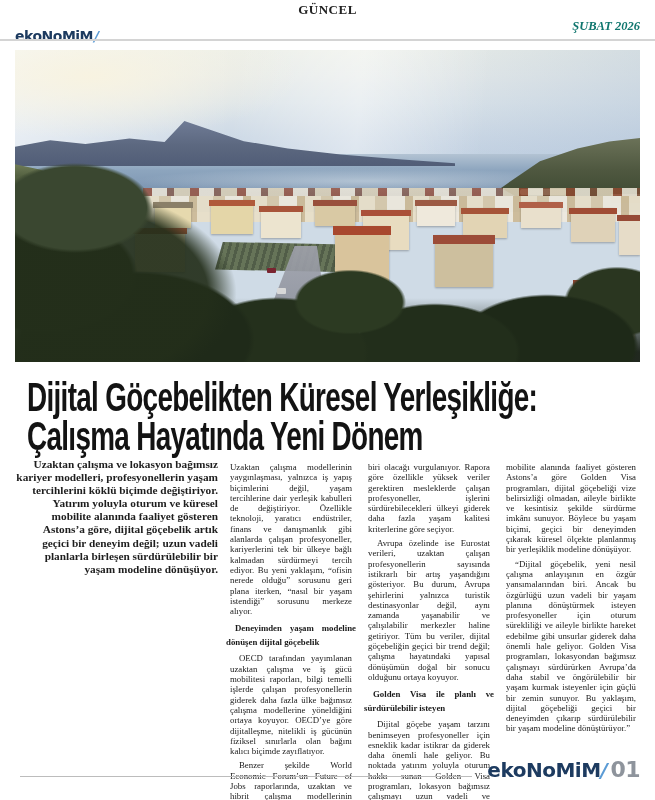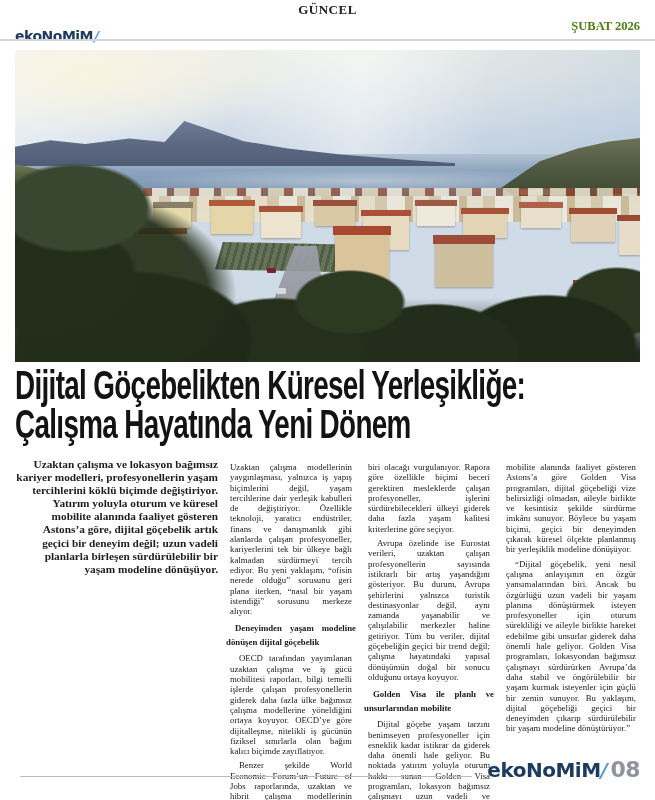--- a/index.html
+++ b/index.html
@@ -6,21 +6,21 @@
   .page{position:relative;width:655px;height:800px;background:#fff;overflow:hidden;
         font-family:"Liberation Serif", serif;color:#1a1a1a;}
 
   
   .masthead{position:absolute;top:0;left:0;width:655px;height:40px;}
   .brand{position:absolute;left:15px;top:28px;font-family:"DejaVu Sans",sans-serif;
          font-weight:bold;font-size:14px;letter-spacing:-0.5px;color:#1d3b60;}
   .brand .slash{color:#5b9bd5;font-style:italic;margin-left:1px;}
   .m-section{position:absolute;left:50%;transform:translateX(-50%);top:2px;
              font-weight:bold;font-size:13px;letter-spacing:0.5px;color:#222;}
-  .m-date{position:absolute;right:15px;top:19px;font-weight:bold;font-size:12.5px;color:#4d7c0f;}
+  .m-date{position:absolute;right:15px;top:19px;font-weight:bold;font-size:12.5px;color:#0f766e;font-style:italic;}
   .toprule{position:absolute;top:39px;left:0;width:655px;height:2px;background:#d4d4d4;}
 
   
   .photo{position:absolute;top:50px;left:15px;width:625px;height:312px;overflow:hidden;background:#cfdbe6;}
   .ph{position:absolute;}
   .ph-sky{left:0;top:0;width:625px;height:118px;
     background:linear-gradient(180deg,#ecEFe9 0%,#e7ebea 22%,#dde5ea 45%,#cdd9e6 75%,#c2d1e2 100%);}
   .ph-clouds{left:0;top:0;width:625px;height:118px;
     background:
       radial-gradient(300px 90px at 12% 22%,rgba(248,243,224,.95),rgba(248,243,224,0) 70%),
@@ -176,49 +176,49 @@
       <div class="villa" style="left:120px;top:178px;width:50px;height:44px;background:#e7d9b8;">
           <b style="background:#a55539"></b>
         </div>
       <div class="villa big" style="left:560px;top:230px;width:60px;height:60px;background:#d8cdbc;">
           <b style="background:#8c4632"></b>
         </div>
     </div>
     <div class="ph ph-trees"></div>
   </figure>
 
-  <h1 class="headline" style="margin:0;">
+  <h1 class="headline" style="margin:12px;">
     <span class="hl-inner">
       <span>Dijital Göçebelikten Küresel Yerleşikliğe:</span>
       <span>Çalışma Hayatında Yeni Dönem</span>
     </span>
   </h1>
 
   <section class="content">
     <div class="lead">Uzaktan çalışma ve lokasyon bağımsız kariyer modelleri, profesyonellerin yaşam tercihlerini köklü biçimde değiştiriyor. Yatırım yoluyla oturum ve küresel mobilite alanında faaliyet gösteren Astons’a göre, dijital göçebelik artık geçici bir deneyim değil; uzun vadeli planlarla birleşen sürdürülebilir bir yaşam modeline dönüşüyor.</div>
 
     <div class="col">
       <p class="cont">Uzaktan çalışma modellerinin yaygınlaşması, yalnızca iş yapış biçimlerini değil, yaşam tercihlerine dair yerleşik kabulleri de değiştiriyor. Özellikle teknoloji, yaratıcı endüstriler, finans ve danışmanlık gibi alanlarda çalışan profesyoneller, kariyerlerini tek bir ülkeye bağlı kalmadan sürdürmeyi tercih ediyor. Bu yeni yaklaşım, “ofisin nerede olduğu” sorusunu geri plana iterken, “nasıl bir yaşam istendiği” sorusunu merkeze alıyor.</p>
       <h3 class="subhead">Deneyimden yaşam modeline dönüşen dijital göçebelik</h3>
       <p>OECD tarafından yayımlanan uzaktan çalışma ve iş gücü mobilitesi raporları, bilgi temelli işlerde çalışan profesyonellerin giderek daha fazla ülke bağımsız çalışma modellerine yöneldiğini ortaya koyuyor. OECD’ye göre dijitalleşme, nitelikli iş gücünün fiziksel sınırlarla olan bağını kalıcı biçimde zayıflatıyor.</p>
       <p>Benzer şekilde World Economic Forum’un Future of Jobs raporlarında, uzaktan ve hibrit çalışma modellerinin önümüzdeki yıllarda küresel iş gücü piyasasının temel unsurlarından</p>
     </div>
 
     <div class="col">
-      <p class="cont">biri olacağı vurgulanıyor. Rapora göre özellikle biçimi beceri gerektiren mesleklerde çalışan profesyoneller, işlerini sürdürebilecekleri ülkeyi giderek daha fazla yaşam kalitesi kriterlerine göre seçiyor.</p>
+      <p class="cont">biri olacağı vurgulanıyor. Rapora göre özellikle yüksek veriler gerektiren mesleklerde çalışan profesyoneller, işlerini sürdürebilecekleri ülkeyi giderek daha fazla yaşam kalitesi kriterlerine göre seçiyor.</p>
       <p>Avrupa özelinde ise Eurostat verileri, uzaktan çalışan profesyonellerin sayısında istikrarlı bir artış yaşandığını gösteriyor. Bu durum, Avrupa şehirlerini yalnızca turistik destinasyonlar değil, aynı zamanda yaşanabilir ve çalışılabilir merkezler haline getiriyor. Tüm bu veriler, dijital göçebeliğin geçici bir trend değil; çalışma hayatındaki yapısal dönüşümün doğal bir sonucu olduğunu ortaya koyuyor.</p>
-      <h3 class="subhead">Golden Visa ile planlı ve unsurlarından mobilite</h3>
+      <h3 class="subhead">Golden Visa ile planlı ve sürdürülebilir isteyen</h3>
       <p>Dijital göçebe yaşam tarzını benimseyen profesyoneller için esneklik kadar istikrar da giderek daha önemli hale geliyor. Bu noktada yatırım yoluyla oturum hakkı sunan Golden Visa programları, lokasyon bağımsız çalışmayı uzun vadeli ve öngörülebilir bir yapıya kavuşturan çözümler arasında öne çıkıyor.</p>
       <p>Yatırım ekoNoMiM oturum ve küresel</p>
     </div>
 
     <div class="col">
       <p class="cont">mobilite alanında faaliyet gösteren Astons’a göre Golden Visa programları, dijital göçebeliği vize belirsizliği olmadan, aileyle birlikte ve kesintisiz şekilde sürdürme imkânı sunuyor. Böylece bu yaşam biçimi, geçici bir deneyimden çıkarak küresel ölçekte planlanmış bir yerleşiklik modeline dönüşüyor.</p>
       <p>“Dijital göçebelik, yeni nesil çalışma anlayışının en özgür yansımalarından biri. Ancak bu özgürlüğü uzun vadeli bir yaşam planına dönüştürmek isteyen profesyoneller için oturum sürekliliği ve aileyle birlikte hareket edebilme gibi unsurlar giderek daha önemli hale geliyor. Golden Visa programları, lokasyondan bağımsız çalışmayı sürdürürken Avrupa’da daha stabil ve öngörülebilir bir yaşam kurmak isteyenler için güçlü bir zemin sunuyor. Bu yaklaşım, dijital göçebeliği geçici bir deneyimden çıkarıp sürdürülebilir bir yaşam modeline dönüştürüyor.”</p>
     </div>
   </section>
 
   <div class="footrule"></div>
   <div class="pagefoot">
-    <span>ekoNoMiM</span><span class="slash">/</span><span class="pnum">08</span>
+    <span>ekoNoMiM</span><span class="slash">/</span><span class="pnum">01</span>
   </div>
 
 </div>
 
 </body></html>

